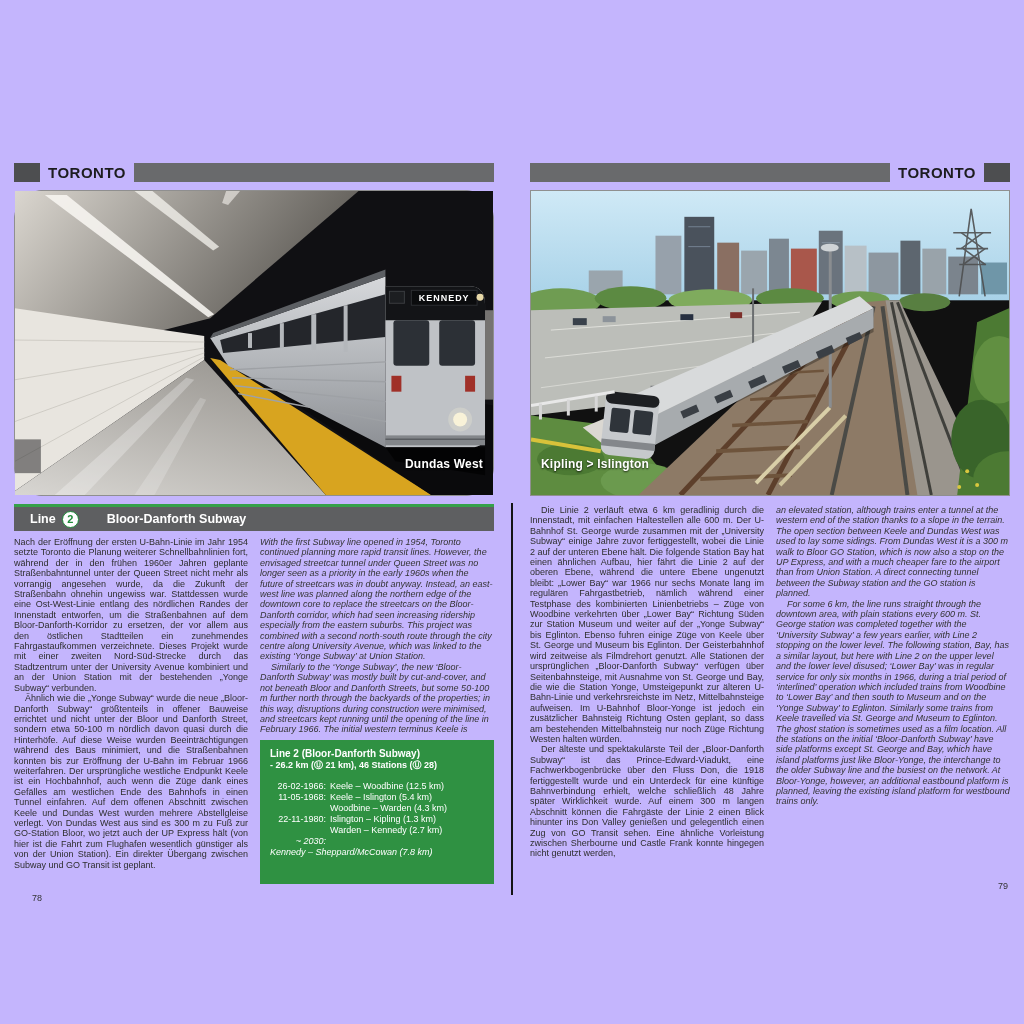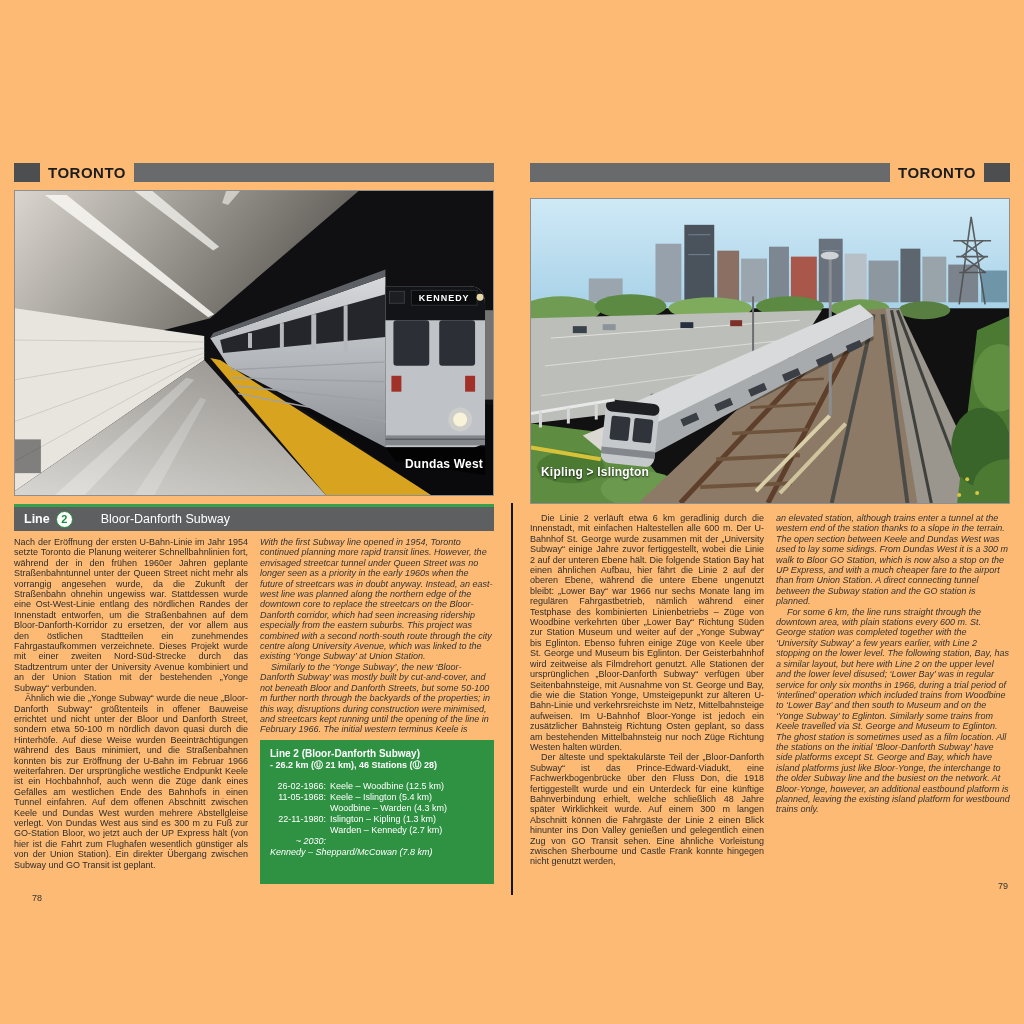--- a/index.html
+++ b/index.html
@@ -1,16 +1,16 @@
 <!DOCTYPE html>
 <html><head>
 <meta charset="utf-8">
 <style>
   html,body{margin:0;padding:0;background:#ffffff;}
-  #canvas{position:relative;width:1024px;height:1024px;background:#fdba74;overflow:hidden;
+  #canvas{position:relative;width:1024px;height:1024px;background:#c4b5fd;overflow:hidden;
           font-family:"Liberation Sans",sans-serif;color:#2c2c2c;}
   .page{position:absolute;top:163px;width:480px;}
   .page-left{left:14px;}
   .page-right{left:530px;}
 
   
   .topbar{display:flex;align-items:center;height:19px;}
   .topbar .sq{width:26px;height:19px;background:#4d4e50;flex:0 0 auto;}
   .topbar .city{font-weight:bold;font-size:15px;letter-spacing:.5px;color:#1c1c1e;margin:0 8px;}
   .topbar .bar{flex:1;height:19px;background:#696a6c;}
@@ -18,26 +18,26 @@
   
   .photo{position:relative;margin:8px 0 0 0;width:478px;height:304px;border:1px solid #8f8f8f;background:#111;}
   .photo svg{display:block;width:100%;height:100%;}
   .cap{position:absolute;bottom:24px;font-size:12px;font-weight:bold;color:#fff;
        text-shadow:0 1px 2px rgba(0,0,0,.8);letter-spacing:.2px;}
   .cap.right{right:10px;}
   .cap.left{left:10px;}
 
   
   .linebar{margin-top:8px;height:24px;background:#5e5f61;border-top:3px solid #35a14a;
-           display:flex;align-items:center;padding-left:10px;box-sizing:content-box;}
+           display:flex;align-items:center;padding-left:16px;box-sizing:content-box;}
   .linebar .linelabel{color:#fff;font-weight:bold;font-size:12.5px;}
   .linebar .linebadge{width:15px;height:15px;border-radius:50%;background:#fff;color:#1f8c3a;
            border:1.5px solid #1f8c3a;font-size:11px;font-weight:bold;display:flex;
            align-items:center;justify-content:center;margin:0 6px;flex:0 0 auto;}
-  .linebar .linetitle{color:#fff;font-weight:normal;font-size:12.5px;margin-left:22px;}
+  .linebar .linetitle{color:#fff;font-weight:bold;font-size:12.5px;margin-left:22px;}
 
   
   .cols{display:flex;gap:12px;}
   .page-left .cols{margin-top:6px;}
   .page-right .cols{margin-top:9px;}
   .col{width:234px;font-size:9px;line-height:10.4px;color:#2e2e2e;}
   .col.de{text-align:justify;}
   .col.en{font-style:italic;text-align:left;color:#333;}
   .col p{margin:0;}
   .col p.indent{text-indent:11px;}
@@ -65,21 +65,21 @@
 <div id="canvas">
 
   <div class="page page-left">
 
     <div class="topbar">
       <span class="sq"></span>
       <span class="city">TORONTO</span>
       <span class="bar"></span>
     </div>
 
-    <figure class="photo" style="margin:8px 0 0 0;">
+    <figure class="photo" style="margin:8px 0 0 0;border-radius:29px;">
       <svg viewBox="0 0 480 306" preserveAspectRatio="none">
         <defs>
           <linearGradient id="silver" x1="0" y1="0" x2="0" y2="1">
             <stop offset="0" stop-color="#d6d8db"></stop>
               <stop offset=".5" stop-color="#b3b6ba"></stop>
               <stop offset="1" stop-color="#8d9095"></stop>
           </linearGradient>
           <linearGradient id="ceil" x1="0" y1="0" x2="1" y2=".4">
             <stop offset="0" stop-color="#dad6cf"></stop>
               <stop offset="1" stop-color="#56534e"></stop>
@@ -198,21 +198,21 @@
   <div class="divider"></div>
 
   <div class="page page-right">
 
     <div class="topbar">
       <span class="bar"></span>
       <span class="city">TORONTO</span>
       <span class="sq"></span>
     </div>
 
-    <figure class="photo" style="margin:16px 0 0 0;">
+    <figure class="photo" style="margin:8px 0 0 0;">
       <svg viewBox="0 0 480 306" preserveAspectRatio="none">
         <defs>
           <linearGradient id="sky" x1="0" y1="0" x2="0" y2="1">
             <stop offset="0" stop-color="#cfe9f6"></stop>
               <stop offset="1" stop-color="#a8d2e8"></stop>
           </linearGradient>
         </defs>
         <rect width="480" height="110" fill="url(#sky)"></rect>
 
         <rect x="58" y="80" width="34" height="24" fill="#9aa5ad"></rect>

